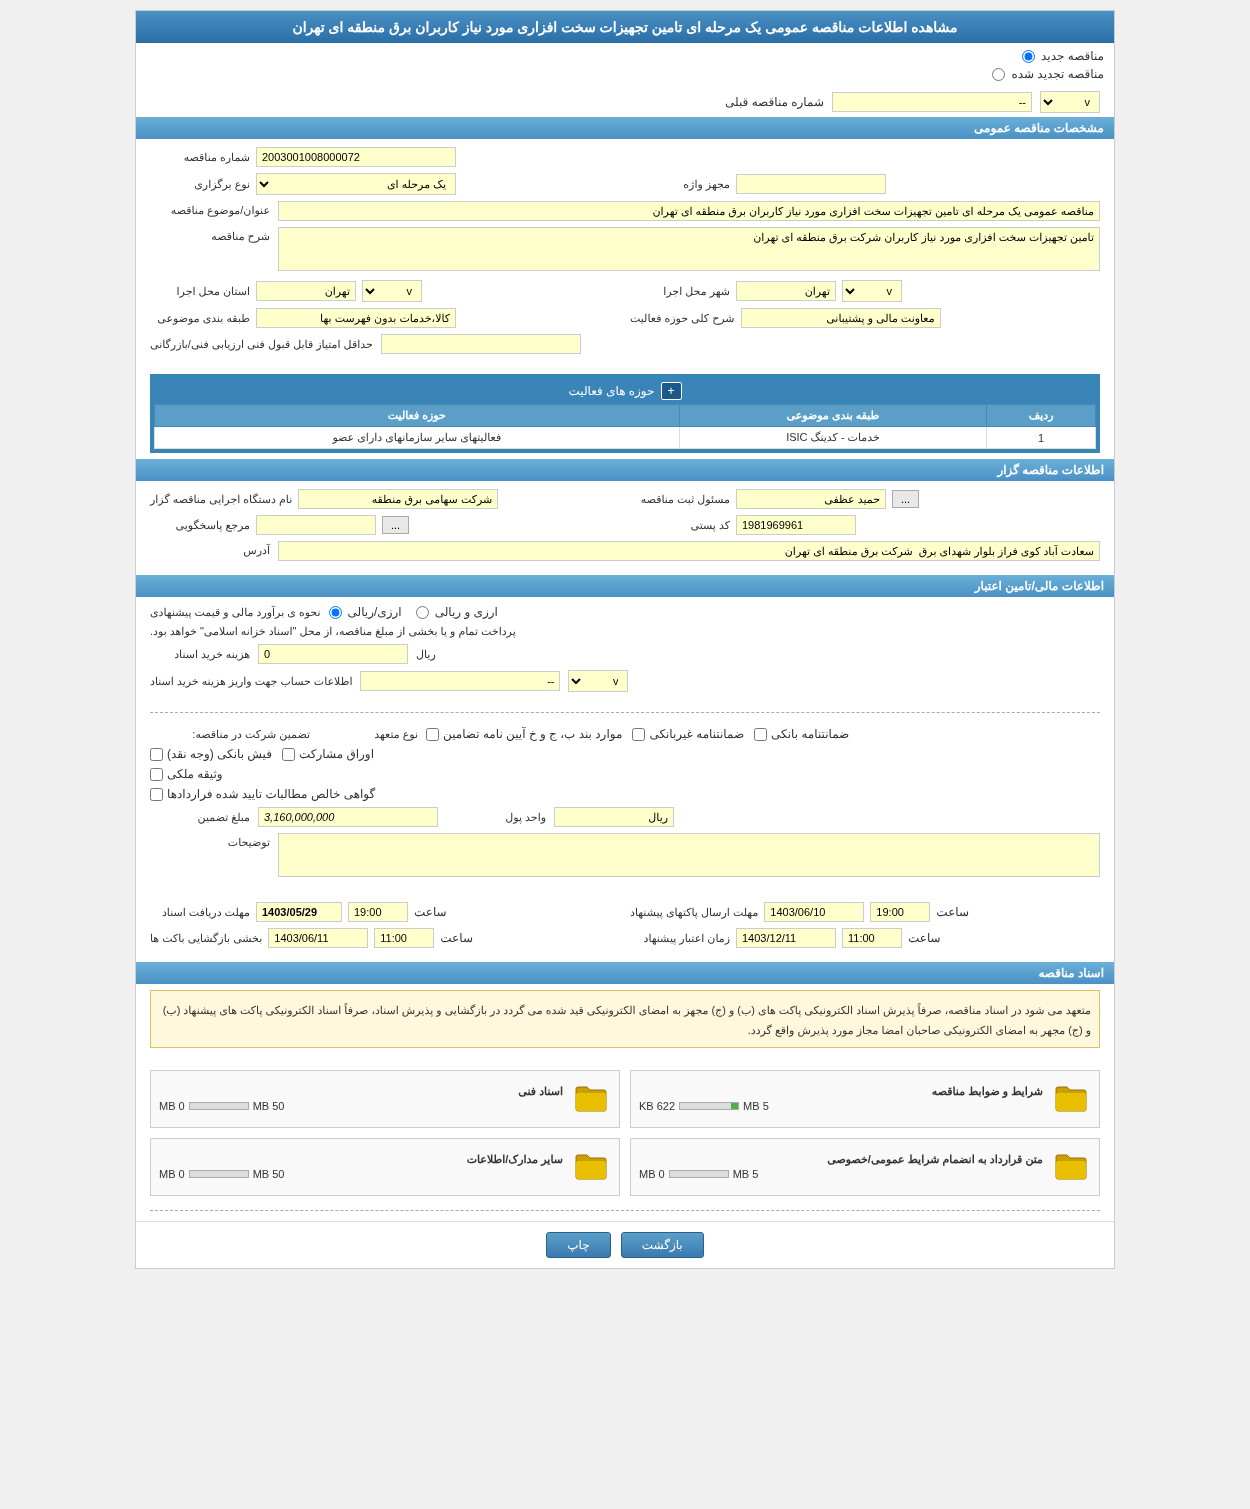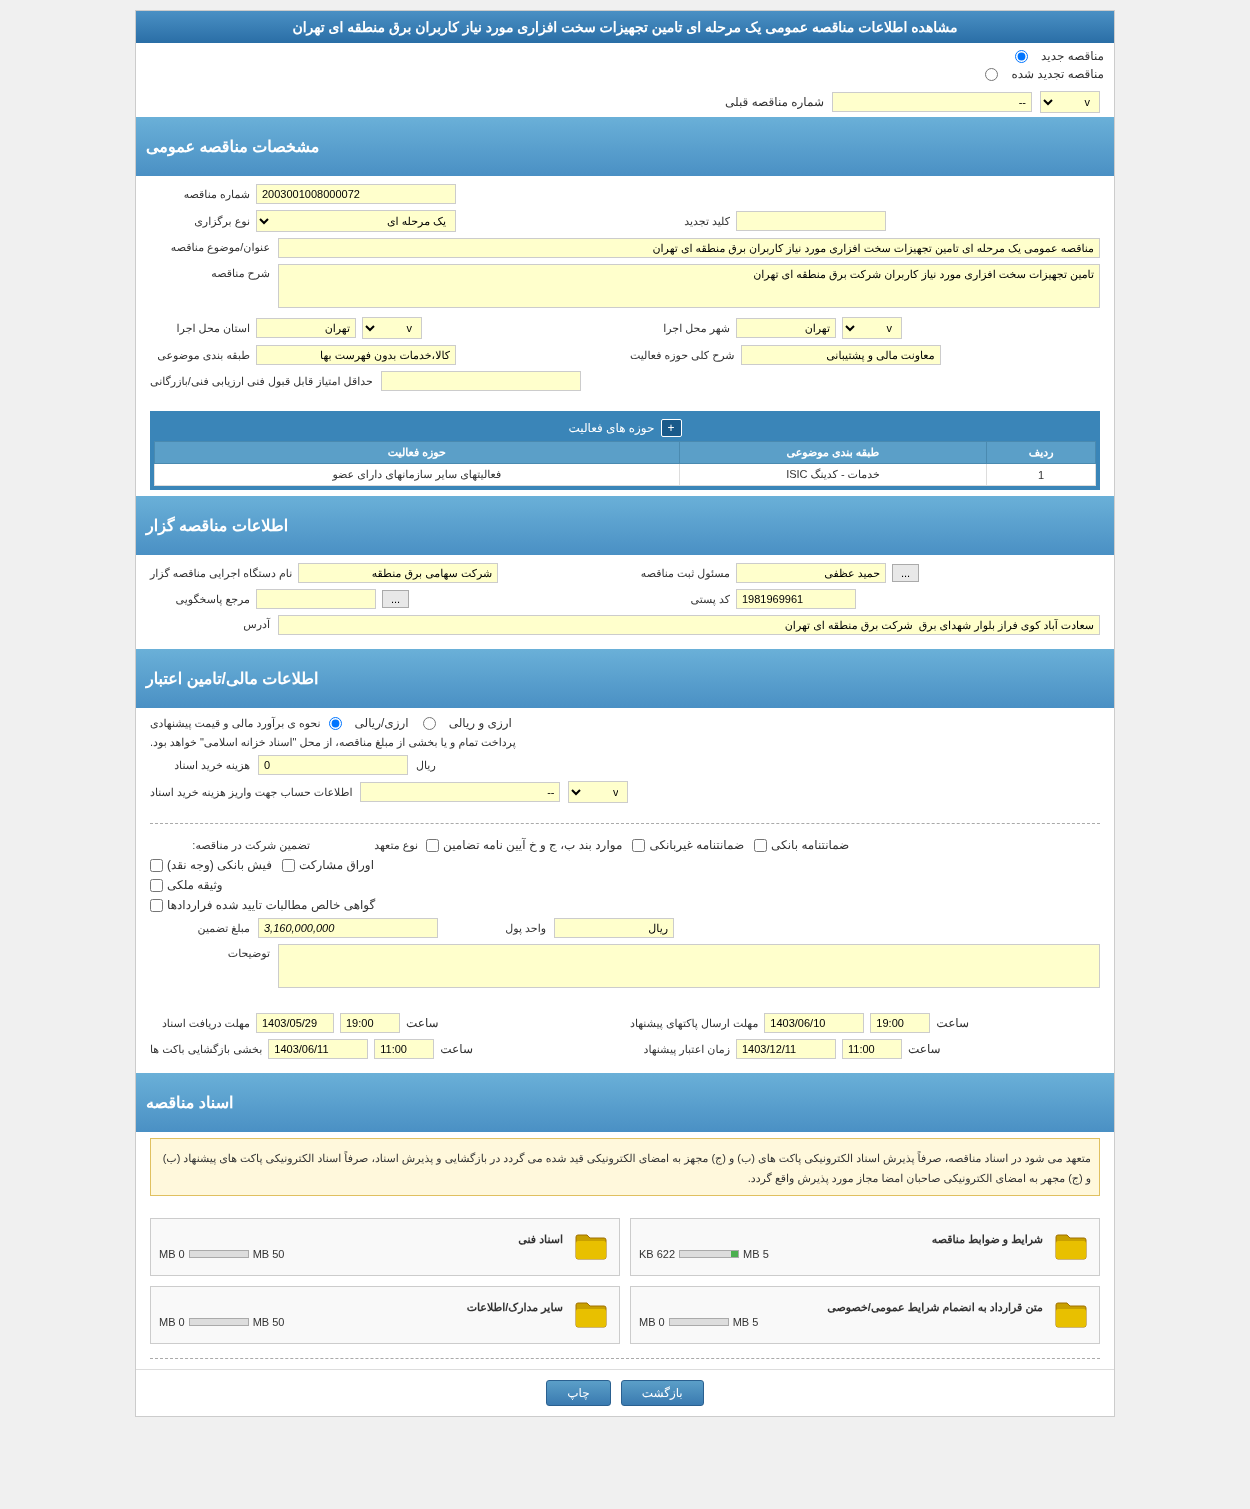--- a/index.html
+++ b/index.html
@@ -26,28 +26,28 @@
     }
     .radio-section {
       padding: 6px 10px;
       display: flex;
       flex-direction: column;
       gap: 4px;
     }
     .radio-row {
       display: flex;
       align-items: center;
-      gap: 13px;
+      gap: 6px;
     }
     .section-header {
       background: linear-gradient(to bottom, #6ab0d8, #4a90c4);
       color: #fff;
-      text-align: left;
-      padding: 20px 10px;
-      font-size: 16px;
+      text-align: right;
+      padding: 4px 10px;
+      font-size: 12px;
       font-weight: bold;
     }
     .form-section {
       padding: 8px 14px;
       background: #fff;
     }
     .form-row {
       display: flex;
       align-items: center;
       margin-bottom: 6px;
@@ -331,21 +331,21 @@
       </div>
       <div class="col-half">
         <input type="text" class="form-input yellow ltr-input" style="width: 200px;" value="2003001008000072">
         <span class="form-label">شماره مناقصه</span>
       </div>
     </div>
 
     <div class="two-col-row">
       <div class="col-half">
         <input type="text" class="form-input yellow" style="width: 150px;" value="">
-        <span class="form-label">کلید تجدید</span>
+        <span class="form-label">مجهز واژه</span>
       </div>
       <div class="col-half">
         <select class="form-input yellow" style="width:200px;">
           <option>یک مرحله ای</option>
         </select>
         <span class="form-label">نوع برگزاری</span>
       </div>
     </div>
 
     <div class="full-width-row">
@@ -566,21 +566,21 @@
           <span>ساعت</span>
           <input type="text" class="form-input yellow ltr-input" style="width: 60px;" value="19:00">
           <input type="text" class="form-input yellow ltr-input" style="width: 100px;" value="1403/06/10">
           <span class="form-label">مهلت ارسال پاکتهای پیشنهاد</span>
         </div>
       </div>
       <div class="col-half">
         <div class="time-date-row">
           <span>ساعت</span>
           <input type="text" class="form-input yellow ltr-input" style="width: 60px;" value="19:00">
-          <input type="text" class="form-input yellow ltr-input" style="width: 78px;" value="1403/05/29">
+          <input type="text" class="form-input yellow ltr-input" style="width: 86px; font-weight: bold;" value="1403/05/29">
           <span class="form-label">مهلت دریافت اسناد</span>
         </div>
       </div>
     </div>
 
     <div class="two-col-row">
       <div class="col-half">
         <div class="time-date-row">
           <span>ساعت</span>
           <input type="text" class="form-input yellow ltr-input" style="width: 60px;" value="11:00">

